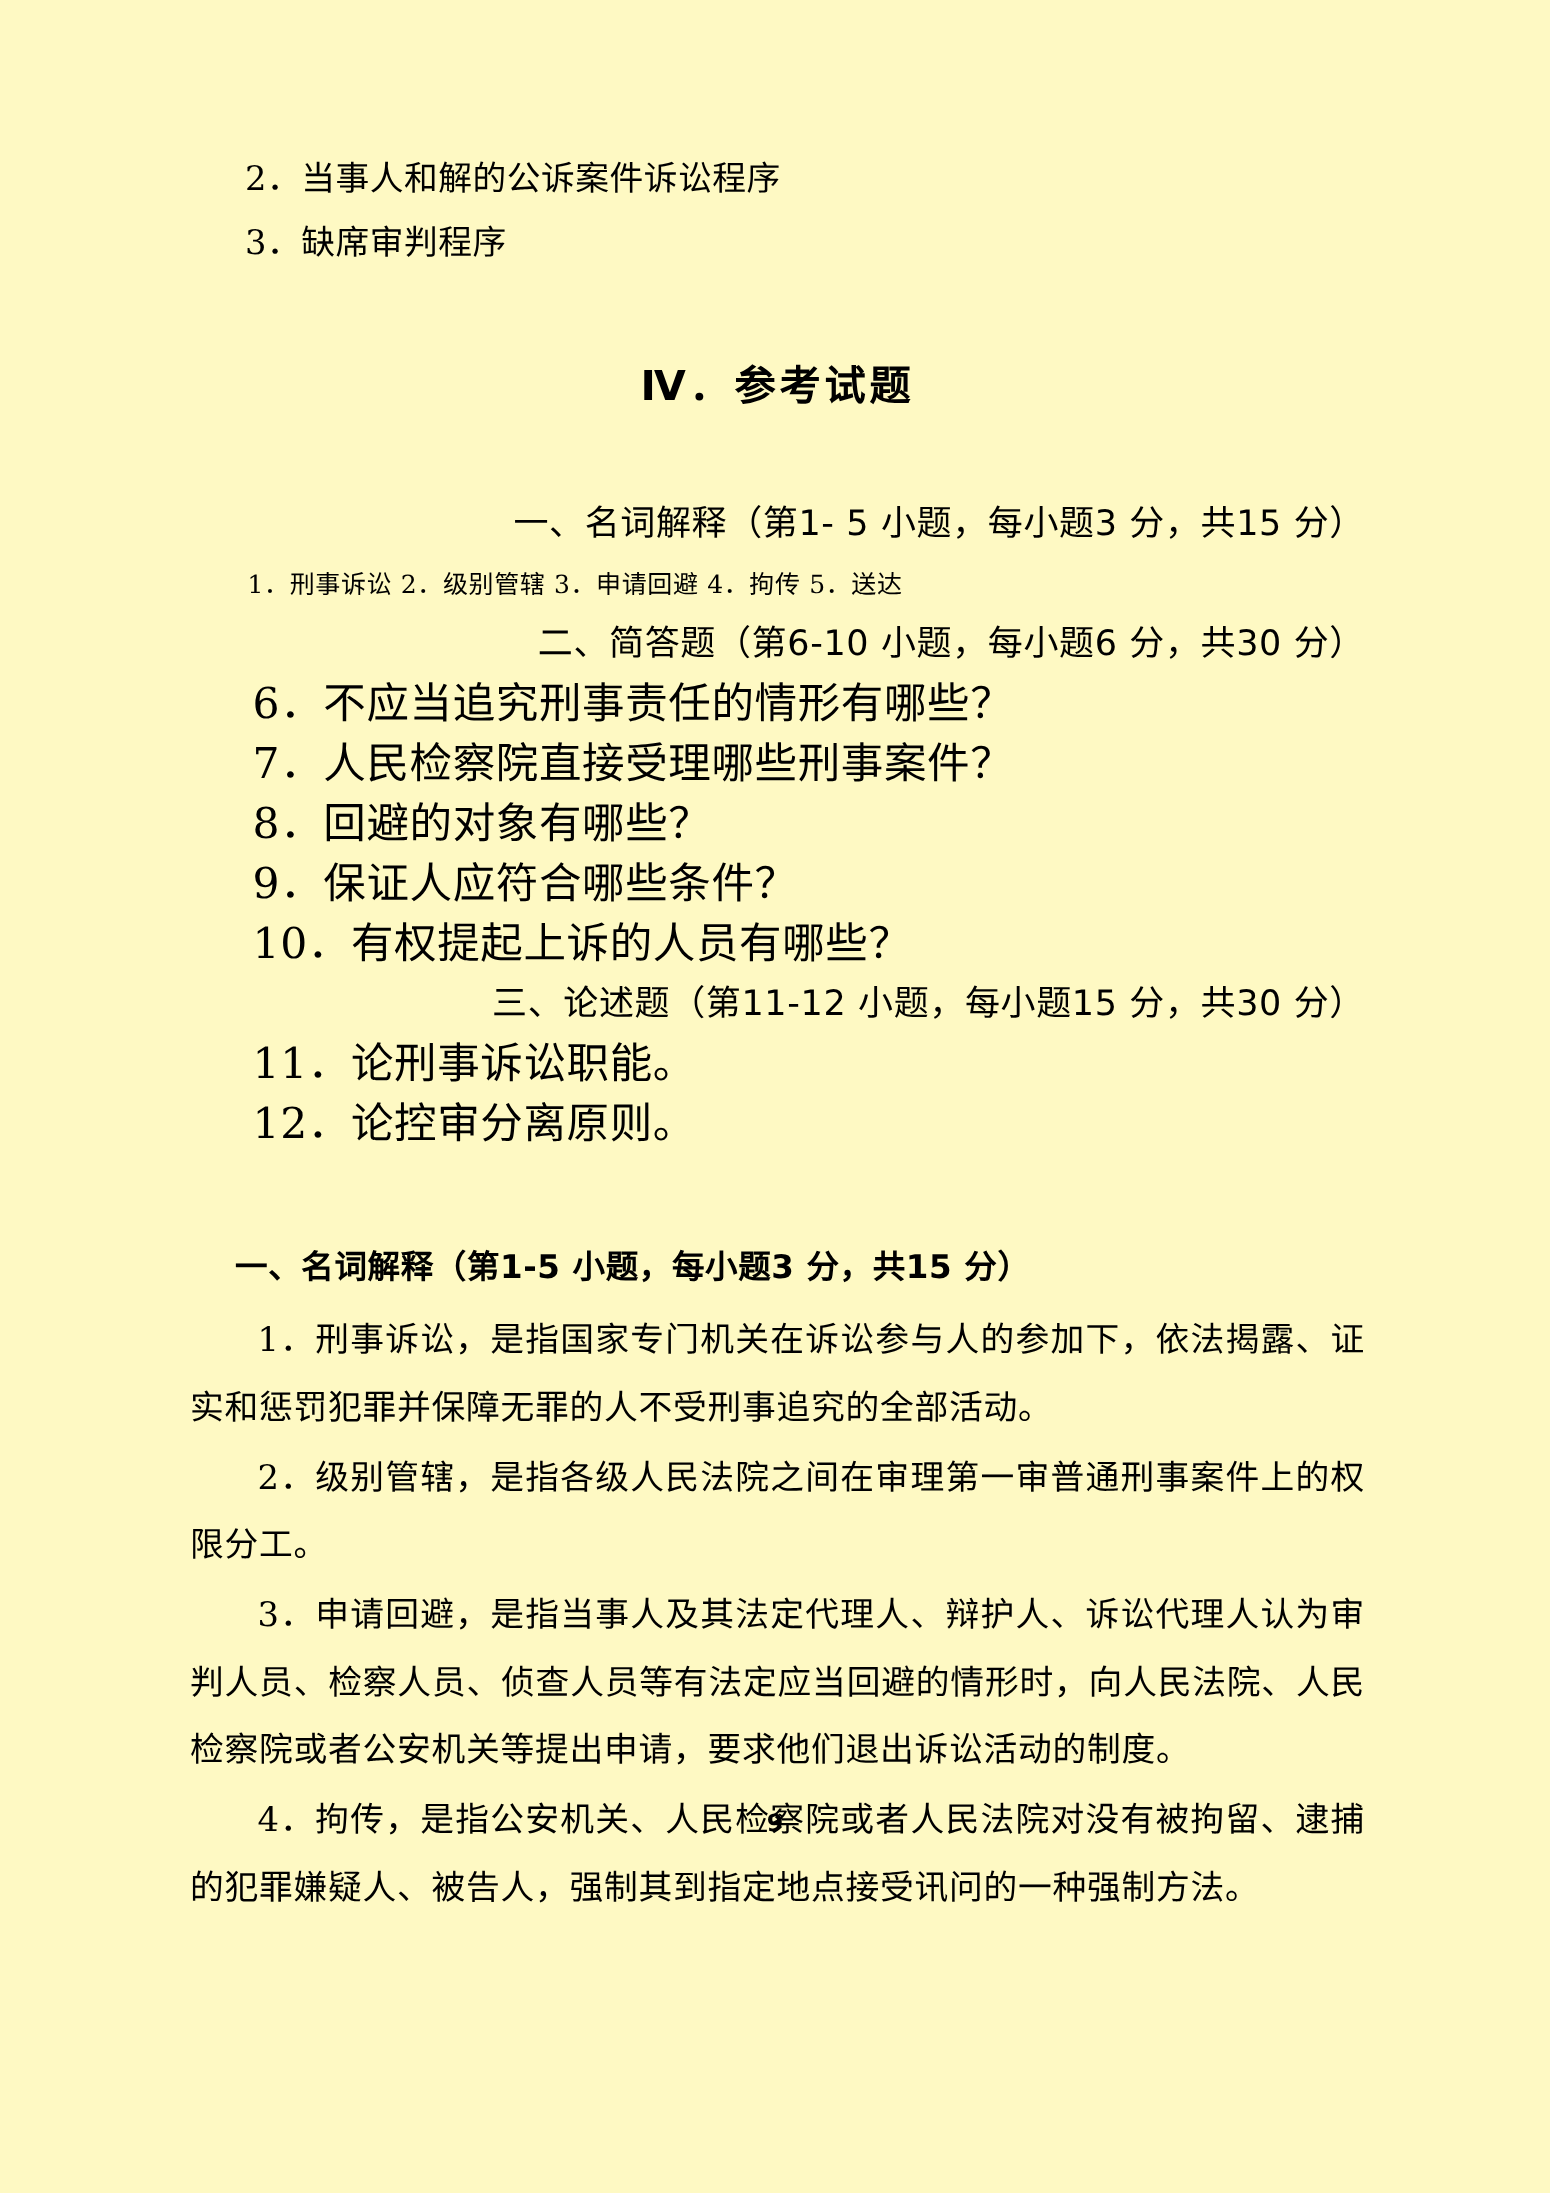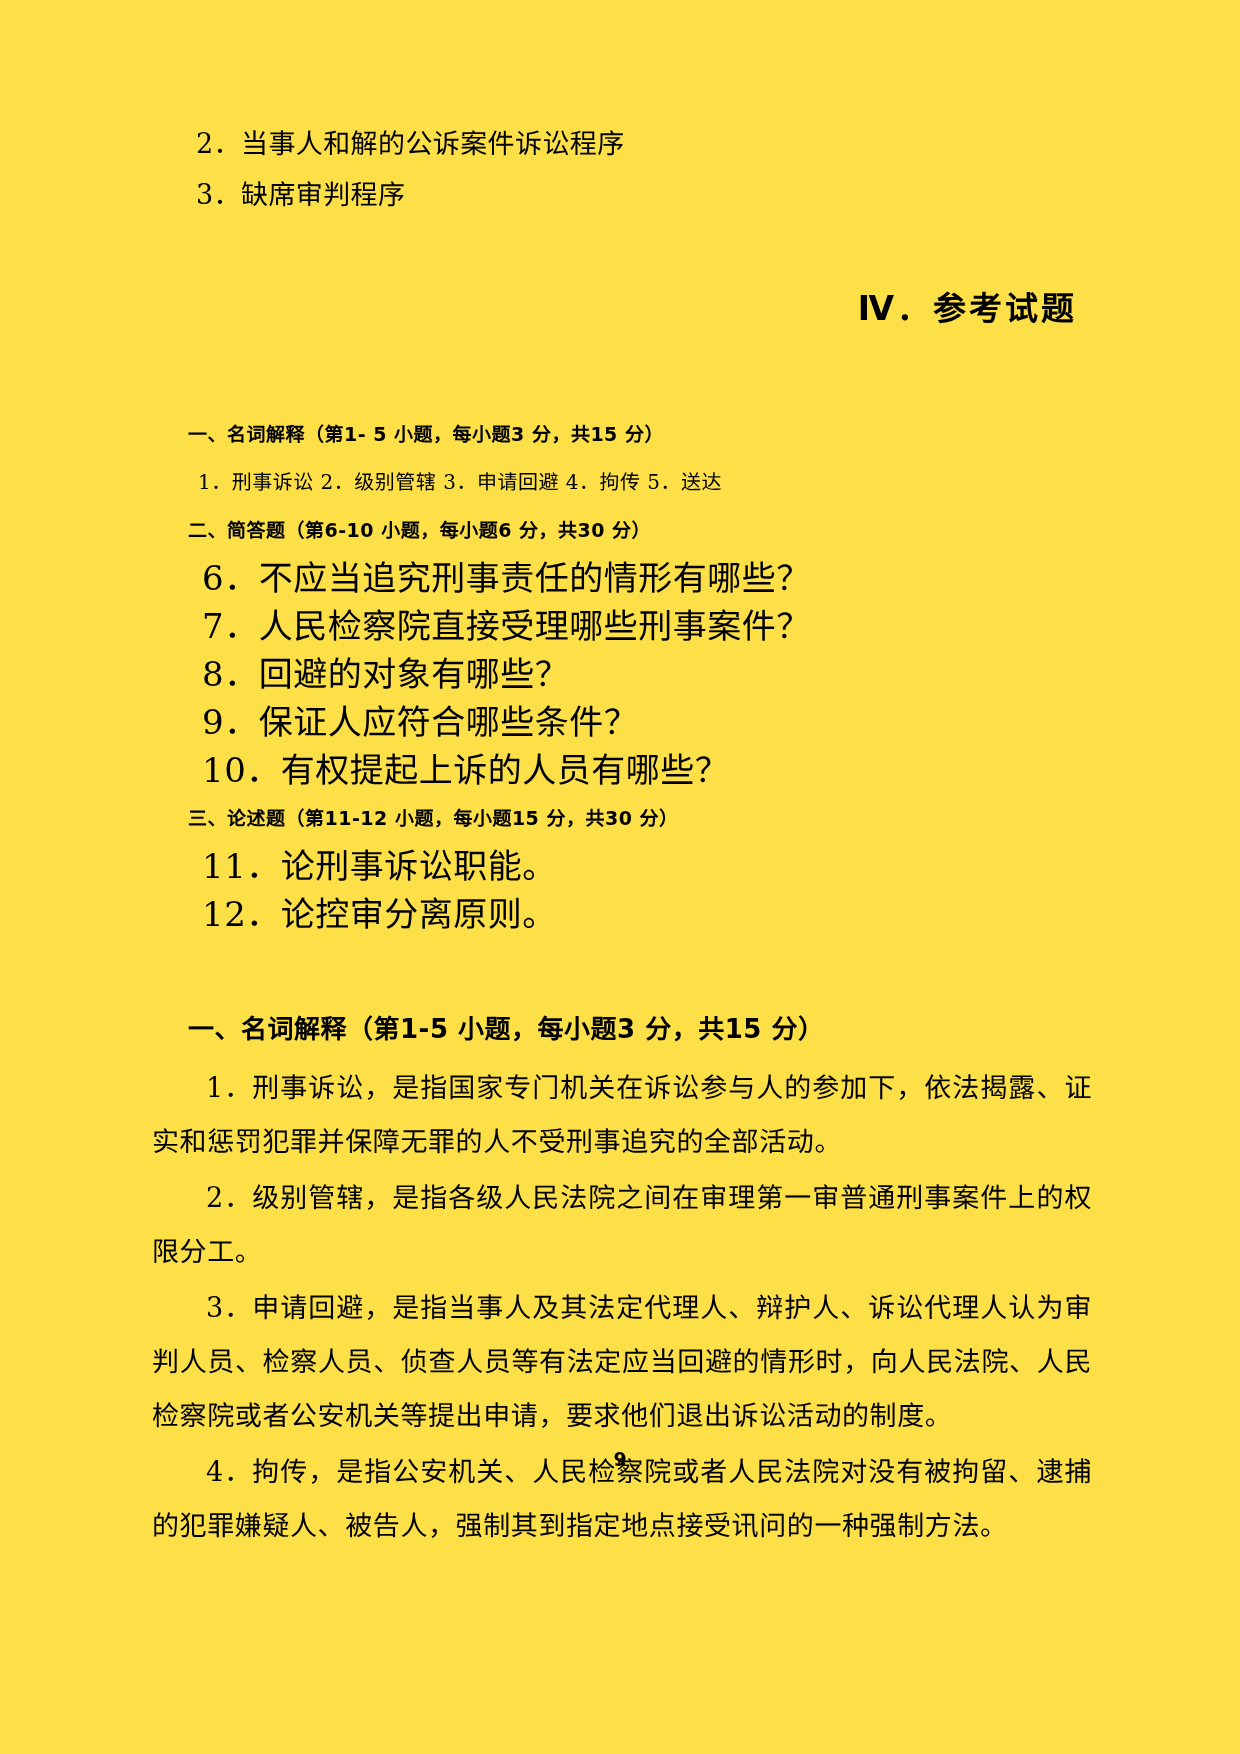--- a/index.html
+++ b/index.html
@@ -18,61 +18,62 @@
   }
 
   .page {
     position: absolute;
     left: 0;
     top: 0;
     width: 1240px;
     height: 1754px;
     box-sizing: border-box;
     padding: 0;
-    background: #fde047;
+    background: #fef9c3;
   }
 
   .content {
     position: absolute;
     left: 152px;
     top: 120px;
     width: 940px;
   }
 
   
   .numbered-line {
     font-size: 27px;
     line-height: 47px;
     letter-spacing: 0.4px;
     margin: 0 0 4px 0;
     padding-left: 44px;
     white-space: nowrap;
   }
 
   .section-heading {
-    text-align: right;
+    text-align: center;
     font-family: "DejaVu Sans", "Liberation Sans", sans-serif;
     font-weight: bold;
     font-size: 33px;
     letter-spacing: 3px;
-    margin: 15px;
+    margin: 0;
   }
 
   .heading-iv { margin-top: 64px; }
   .heading-v  { margin-top: 70px; }
 
   .sub-heading {
     font-family: "DejaVu Sans", "Liberation Sans", sans-serif;
-    font-weight: bold;
-    font-size: 19px;
+    font-weight: normal;
+    font-size: 28px;
     line-height: 46px;
     letter-spacing: 0.5px;
     margin: 0 0 2px 0;
     padding-left: 36px;
     white-space: nowrap;
+    text-align: right;
   }
 
   .qa-line {
     font-size: 34px;
     line-height: 46px;
     letter-spacing: 0.5px;
     margin: 0 0 2px 0;
     padding-left: 50px;
     white-space: nowrap;
   }

